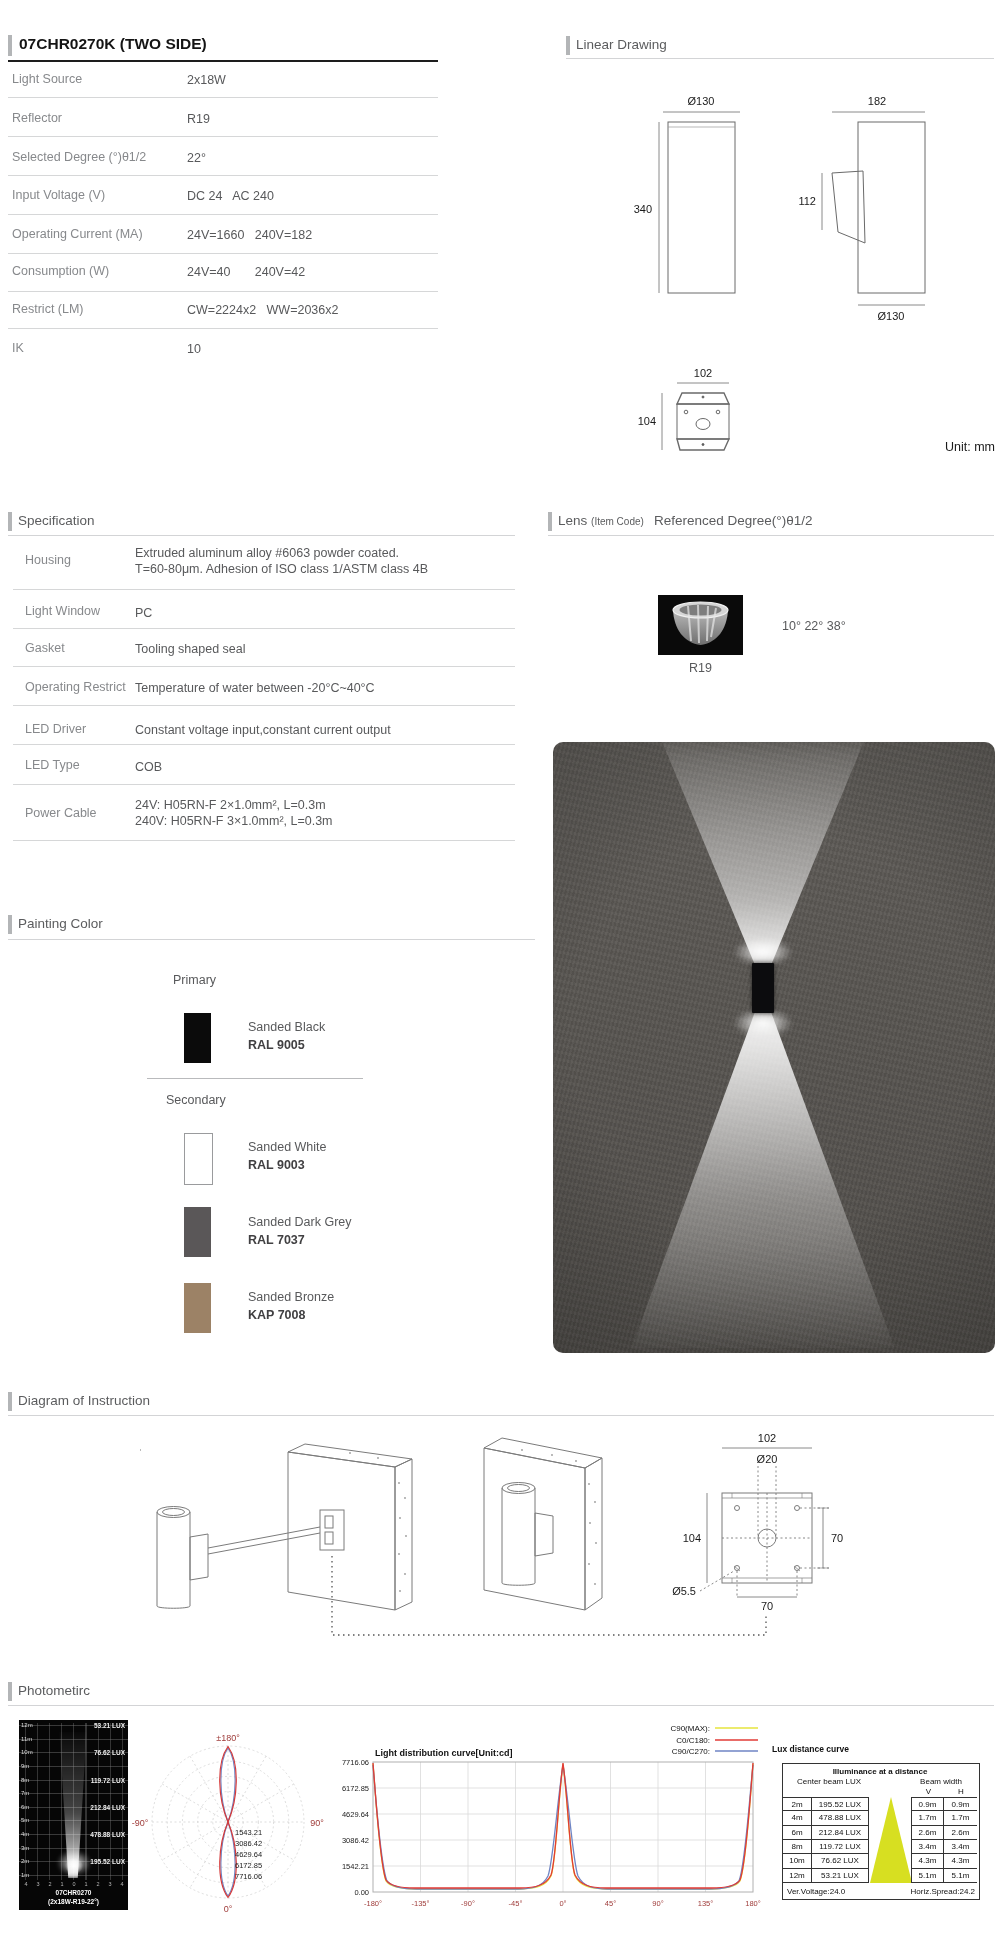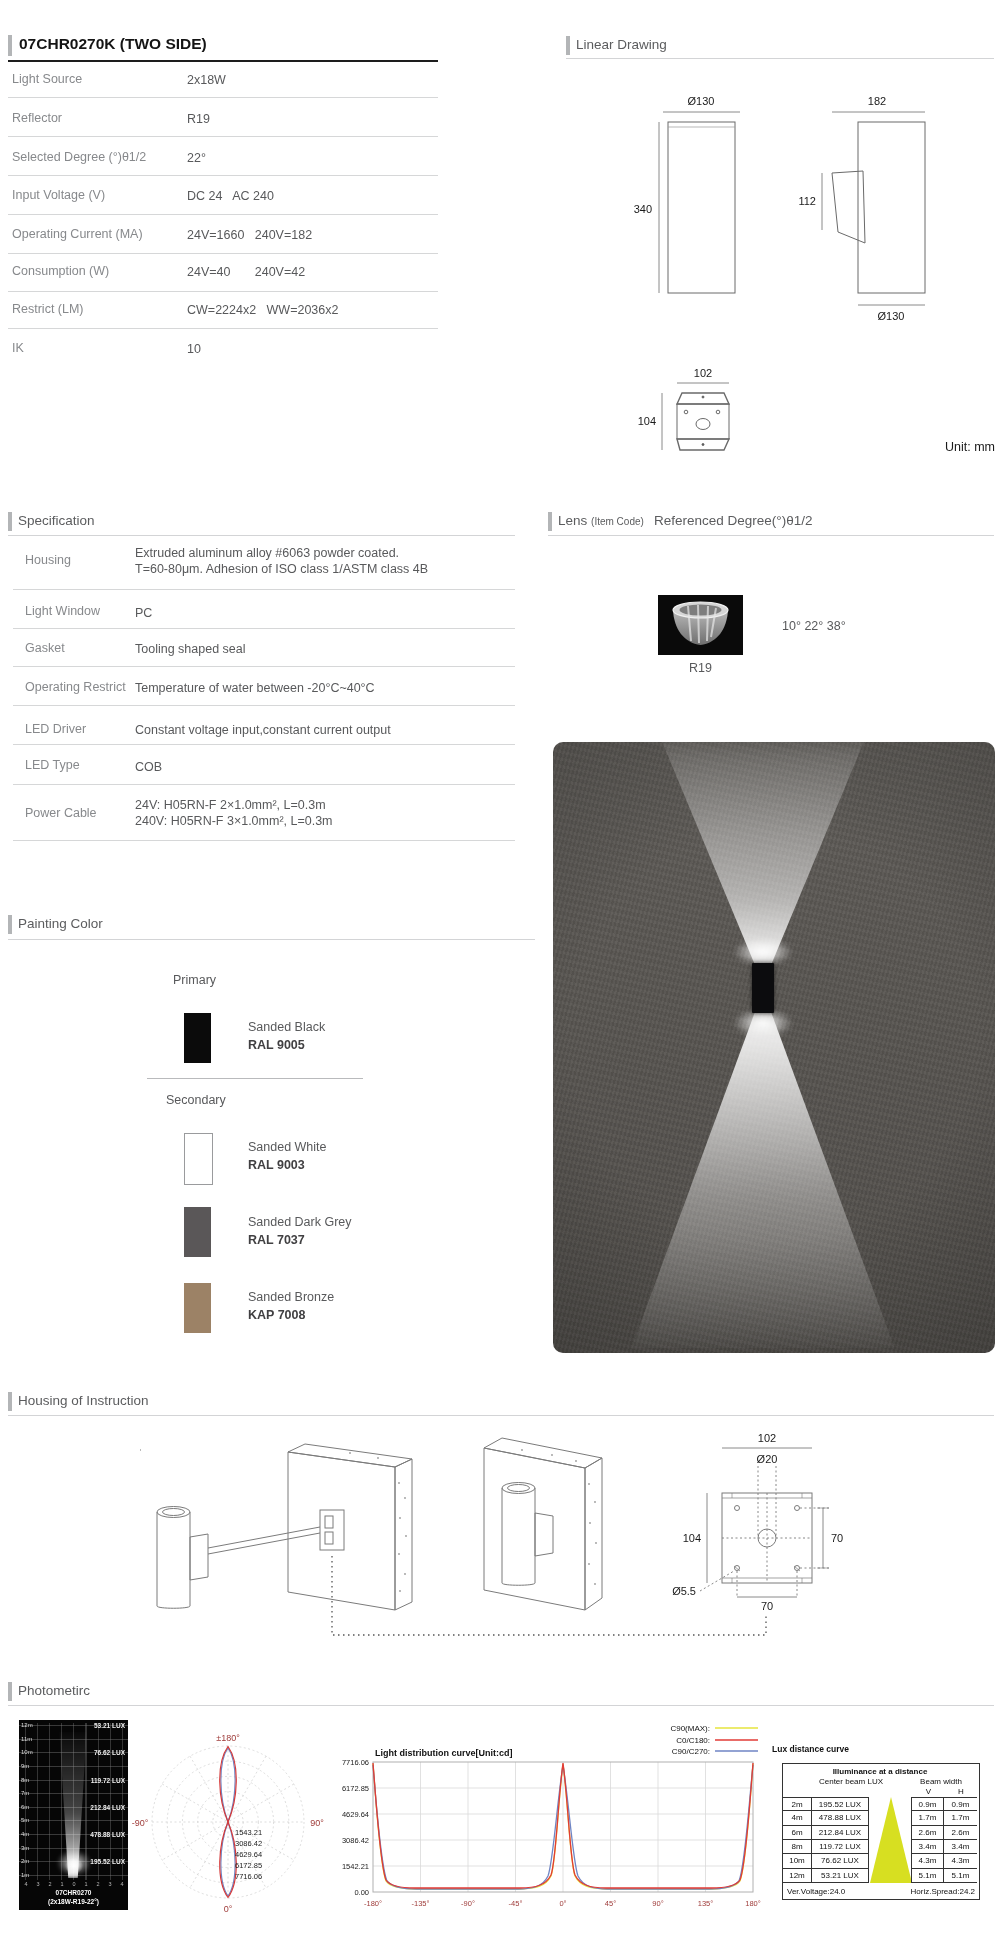--- a/index.html
+++ b/index.html
@@ -214,21 +214,21 @@
   <div class="swname" style="left:248px;top:1140px">Sanded White</div>
   <div class="swcode" style="left:248px;top:1158px">RAL 9003</div>
   <div class="swatch" style="left: 184px; top: 1207px; background: rgb(90, 87, 88);"></div>
   <div class="swname" style="left:248px;top:1215px">Sanded Dark Grey</div>
   <div class="swcode" style="left:248px;top:1233px">RAL 7037</div>
   <div class="swatch" style="left: 184px; top: 1283px; background: rgb(156, 130, 102);"></div>
   <div class="swname" style="left:248px;top:1290px">Sanded Bronze</div>
   <div class="swcode" style="left:248px;top:1308px">KAP 7008</div>
 
   <div class="secbar" style="left:8px;top:1392px"></div>
-  <div class="sectitle" style="left:18px;top:1393px">Housing of Instruction</div>
+  <div class="sectitle" style="left:18px;top:1393px">Diagram of Instruction</div>
   <div class="secline" style="left:8px;top:1415px;width:986px"></div>
 
   <svg class="abs" style="left:140px;top:1428px" width="860" height="252" viewBox="0 0 860 252">
     <g stroke="#7b7b7b" stroke-width="1" fill="none">
 
       <polygon points="148,24 165,16 272,31 255,39"></polygon>
       <polygon points="148,24 255,39 255,182 148,164"></polygon>
       <polygon points="255,39 272,31 272,174 255,182"></polygon>
       <g fill="#9a9a9a" stroke="none">
         <circle cx="259" cy="55" r="0.9"></circle>
@@ -435,21 +435,21 @@
       <text x="270.5" y="191">45°</text>
       <text x="318" y="191">90°</text>
       <text x="365.5" y="191">135°</text>
       <text x="413" y="191">180°</text>
     </g>
   </svg>
 
   <div class="lt" style="left:772px;top:1745px;font-weight:bold;font-size:8.5px;position:absolute">Lux distance curve</div>
   <div id="luxbox">
     <div class="lt" style="left:0;top:3px;width:194px;text-align:center;font-weight:bold">Illuminance at a distance</div>
-    <div class="lt" style="left:0;top:13px;width:100px;text-align:right">Center beam LUX</div>
+    <div class="lt" style="left:14px;top:13px;width:100px;text-align:left">Center beam LUX</div>
     <div class="lt" style="left:122px;top:13px;width:72px;text-align:center">Beam width</div>
     <div class="lt" style="left:129px;top:23px;width:33px;text-align:center">V</div>
     <div class="lt" style="left:162px;top:23px;width:32px;text-align:center">H</div>
     <div id="luxtri"></div>
     <div id="luxgrid">
       <div class="lrow">
         <div class="lcell lc1 lcb">2m</div>
         <div class="lcell lc2 lcb">195.52 LUX</div>
         <div class="lcell lc3"></div>
         <div class="lcell lc4 lcb">0.9m</div>

